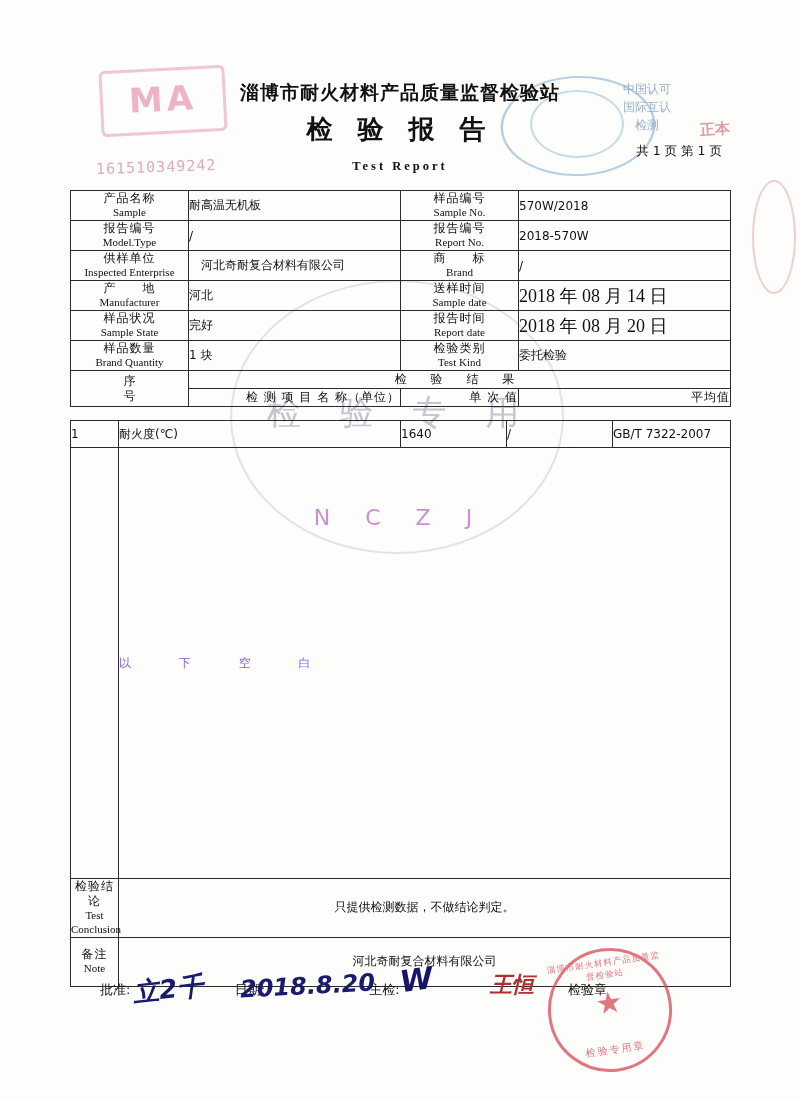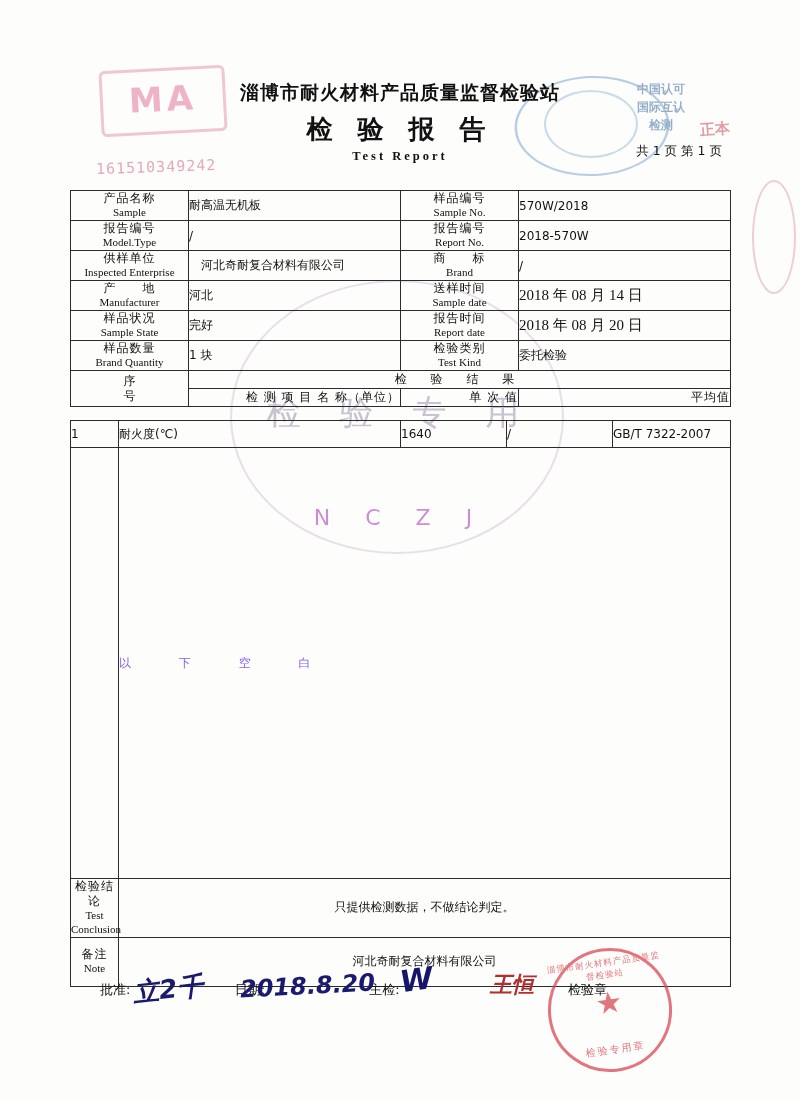--- a/index.html
+++ b/index.html
@@ -27,21 +27,21 @@
   }
   .hdr-en{
     font-size:14.5px;font-weight:bold;margin-top:5px;
     font-family:"Liberation Serif", serif;
   }
   .hdr-title{
     font-size:26px;font-weight:bold;letter-spacing:8px;margin-top:6px;
     font-family:"DejaVu Sans", sans-serif;
   }
   .hdr-title-en{
-    font-size:12.5px;font-weight:bold;letter-spacing:3px;margin-top:2px;
+    font-size:12.5px;font-weight:bold;letter-spacing:3px;margin-top:12px;
   }
   .pageno{
     position:absolute;right:78px;top:143px;
     font-size:12.5px;
     font-family:"DejaVu Sans", sans-serif;
   }
 
   
   table.main{
     position:absolute;left:70px;top:190px;
@@ -63,21 +63,21 @@
     font-family:"DejaVu Sans", sans-serif;
   }
   .lbl .cn{font-size:12px;letter-spacing:1px;}
   .lbl .en{font-size:11px;font-family:"Liberation Serif",serif;}
   .val{
     font-size:12.5px;
     font-family:"DejaVu Sans", sans-serif;
     padding:6px 4px;
   }
   .val.left{text-align:left;padding-left:12px;}
-  .val.serif{font-family:"Liberation Serif",serif;font-size:15px;}
+  .val.serif{font-family:"Liberation Serif",serif;font-size:18px;}
 
   .rowh{height:30px;}
 
   
   .res-title{
     text-align:center;font-size:14px;letter-spacing:10px;font-weight:normal;
     font-family:"DejaVu Sans", sans-serif;
     padding:5px 0;
   }
   .sn{
@@ -160,23 +160,22 @@
     font-weight:bold;font-size:34px;
     text-align:center;line-height:56px;letter-spacing:4px;
   }
   .stamp-code{
     position:absolute;left:96px;top:158px;
     color:#d98ca8;opacity:.75;font-size:15px;letter-spacing:1px;
     font-family:"DejaVu Sans Mono", monospace;
     transform:rotate(-2deg);
   }
   .stamp-blue{
-    position:absolute;left:530px;top:72px;width:180px;height:110px;
+    position:absolute;left:516px;top:72px;width:180px;height:110px;
     opacity:.55;
-    font-weight:bold;
   }
   .stamp-blue .txt{
     position:absolute;right:4px;top:8px;width:90px;
     font-size:12px;color:#3f6fa5;line-height:1.5;text-align:center;
     font-family:"DejaVu Sans",sans-serif;
   }
   .stamp-blue .rings{
     position:absolute;left:0;top:4px;width:120px;height:96px;
     border:2px solid #7fa8cf;border-radius:50%;
     transform:scaleX(1.25) rotate(-4deg);

